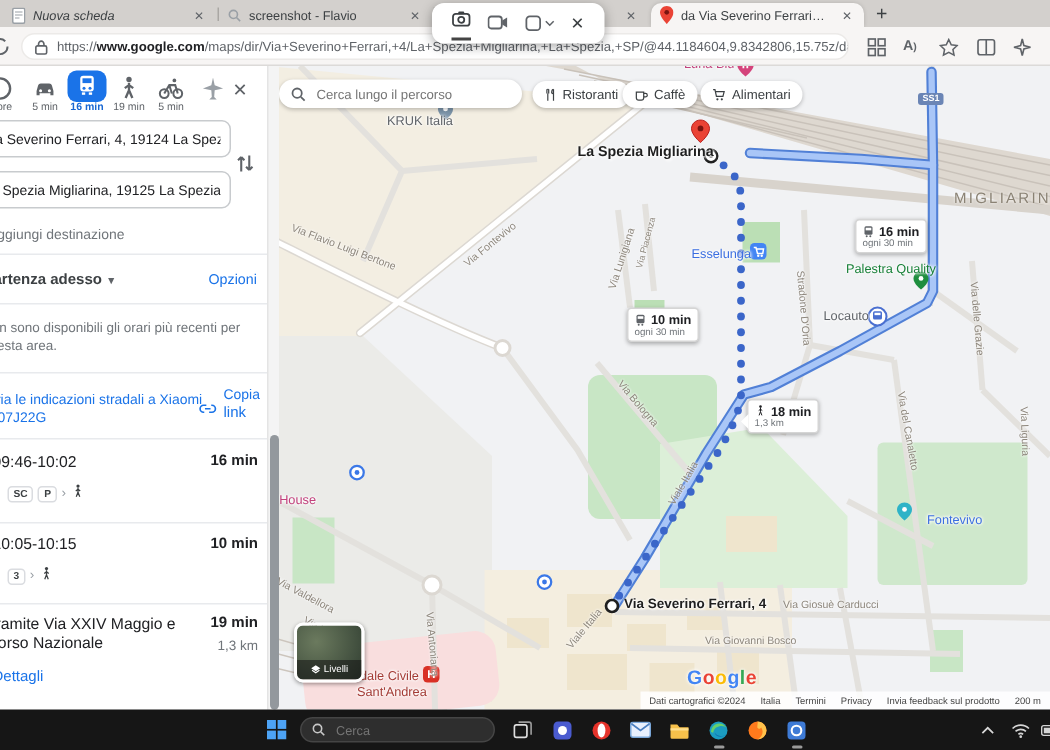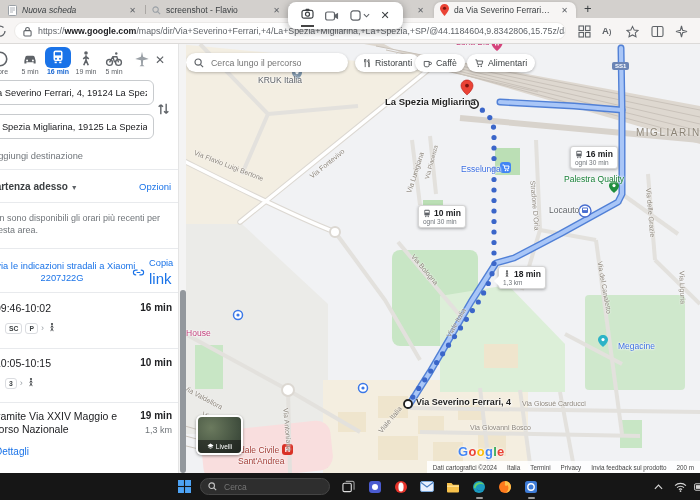--- a/index.html
+++ b/index.html
@@ -25,21 +25,21 @@
 
   
   .sidebar{position:absolute;left:0;top:44px;width:178px;height:429px;background:#fff;overflow:hidden;z-index:20;}
   .modeicon{position:absolute;top:6px;width:18px;height:18px;}
   .modelabel{position:absolute;top:24px;font-size:7px;color:#5f6368;width:30px;text-align:center;}
   .modelabel.sel{color:#1967d2;font-weight:700;}
   .modepill{position:absolute;left:45px;top:3px;width:26px;height:21px;background:#1a73e8;border-radius:6px;}
   .sfield{position:absolute;left:-18px;width:172px;height:25px;border:1px solid #c8cbce;border-radius:6px;background:#fff;font-size:9.3px;color:#202124;padding:0 6px;}
   .divider{position:absolute;left:0;width:178px;height:1px;background:#e8eaed;}
   .srow{position:absolute;font-size:9.5px;color:#202124;}
-  .blue{color:#1a73e8;text-align:center;}
+  .blue{color:#1a73e8;}
   .grey{color:#70757a;}
   .linechip{display:inline-block;border:1px solid #dadce0;border-radius:3px;font-size:6.8px;font-weight:700;color:#3c4043;padding:1px 3px;margin-right:3px;background:#fff;}
   .chev{color:#9aa0a6;font-size:9px;margin-right:3px;}
   .dur{position:absolute;right:6px;font-size:10px;font-weight:700;color:#202124;text-align:right;}
   .sscroll{position:absolute;left:178px;top:44px;width:8px;height:429px;background:#f4f4f4;border-left:1px solid #e4e4e4;z-index:40;}
   .sthumb{position:absolute;left:1px;width:6px;border-radius:3px;background:#93989d;}
 
   
   .map{position:absolute;left:178px;top:44px;width:522px;height:429px;background:#f1f2f4;overflow:hidden;}
   .mlabel{position:absolute;font-size:8.5px;color:#5f6368;white-space:nowrap;text-shadow:0 0 2px #fff,0 0 2px #fff,0 0 3px #fff;}
@@ -227,21 +227,21 @@
 
     <div class="srow grey" style="left:-12px;top:168px;width:190px;font-size:9px;line-height:12px;">Non sono disponibili gli orari più recenti per questa area.</div>
 
     <div class="divider" style="top:204px;"></div>
 
     <div class="srow blue" style="left:-12px;top:216px;width:148px;font-size:9.3px;line-height:12px;">Invia le indicazioni stradali a Xiaomi 2207J22G</div>
     <svg class="abs" style="left:132px;top:222px;" width="13" height="13" viewBox="0 0 14 14">
         <path d="M5 7 H9 M4.5 9.5 H4 A2.5 2.5 0 0 1 4 4.5 H6 M9.5 4.5 H10 A2.5 2.5 0 0 1 10 9.5 H8" fill="none" stroke="#1a73e8" stroke-width="1.2"></path>
       </svg>
     <div class="srow blue" style="left:149px;top:214px;font-size:9.3px;">Copia</div>
-    <div class="srow blue" style="left:149px;top:226px;font-size:15px;">link</div>
+    <div class="srow blue" style="left:149px;top:226px;font-size:10px;">link</div>
 
     <div class="divider" style="top:248px;"></div>
 
     <div class="srow" style="left:-5px;top:258px;font-size:10.5px;">09:46-10:02</div>
     <div class="dur" style="top:258px;">16 min</div>
     <div class="srow" style="left:5px;top:278px;">
       <span class="linechip">SC</span><span class="linechip">P</span><span class="chev">›</span><svg width="10" height="11" viewBox="0 0 12 12" style="vertical-align:-2px;">
           <circle cx="6" cy="1.8" r="1.3" fill="#3c4043"></circle>
           <path d="M6 3.2 L6 6.8 M6 4.4 L4.2 5.8 M6 4.4 L7.8 5.8 M6 6.8 L4.6 10.4 M6 6.8 L7.4 10.4" stroke="#3c4043" stroke-width="1" fill="none"></path>
         </svg>
@@ -451,21 +451,21 @@
     <div class="ss1" style="left:434px;top:18px;">SS1</div>
 
     <div class="endlabel" style="left:207px;top:52px;">La Spezia Migliarina</div>
     <div class="endlabel" style="left:238px;top:353px;font-size:9px;">Via Severino Ferrari, 4</div>
 
     <div class="mlabel poi-grey" style="left:80px;top:31px;">KRUK Italia</div>
     <div class="mlabel poi-pink" style="left:278px;top:-7px;">Luna Blu</div>
     <div class="mlabel poi-blue" style="left:283px;top:120px;">Esselunga</div>
     <div class="mlabel poi-green" style="left:386px;top:130px;">Palestra Quality</div>
     <div class="mlabel poi-grey" style="left:371px;top:161px;">Locauto</div>
-    <div class="mlabel poi-blue" style="left:440px;top:297px;">Megacine</div>
+    <div class="mlabel poi-blue" style="left:440px;top:297px;">Fontevivo</div>
     <div class="mlabel poi-pink" style="left:1px;top:284px;">e House</div>
     <div class="district" style="left:458px;top:83px;">MIGLIARINA</div>
 
     <div class="mlabel poi-red" style="left:62px;top:401px;">dale Civile</div>
     <div class="mlabel poi-red" style="left:60px;top:412px;">Sant'Andrea</div>
     <div class="abs" style="left:104px;top:400px;width:11px;height:11px;background:#d93025;border-radius:3px;color:#fff;font-size:7.5px;font-weight:700;text-align:center;line-height:11px;">H</div>
 
     <div class="street" style="left:128px;top:116px;transform:rotate(-39deg);">Via Fontevivo</div>
     <div class="street" style="left:14px;top:118px;transform:rotate(21deg);">Via Flavio Luigi Bertone</div>
     <div class="street" style="left:216px;top:125px;transform:rotate(-72deg);">Via Lunigiana</div>

